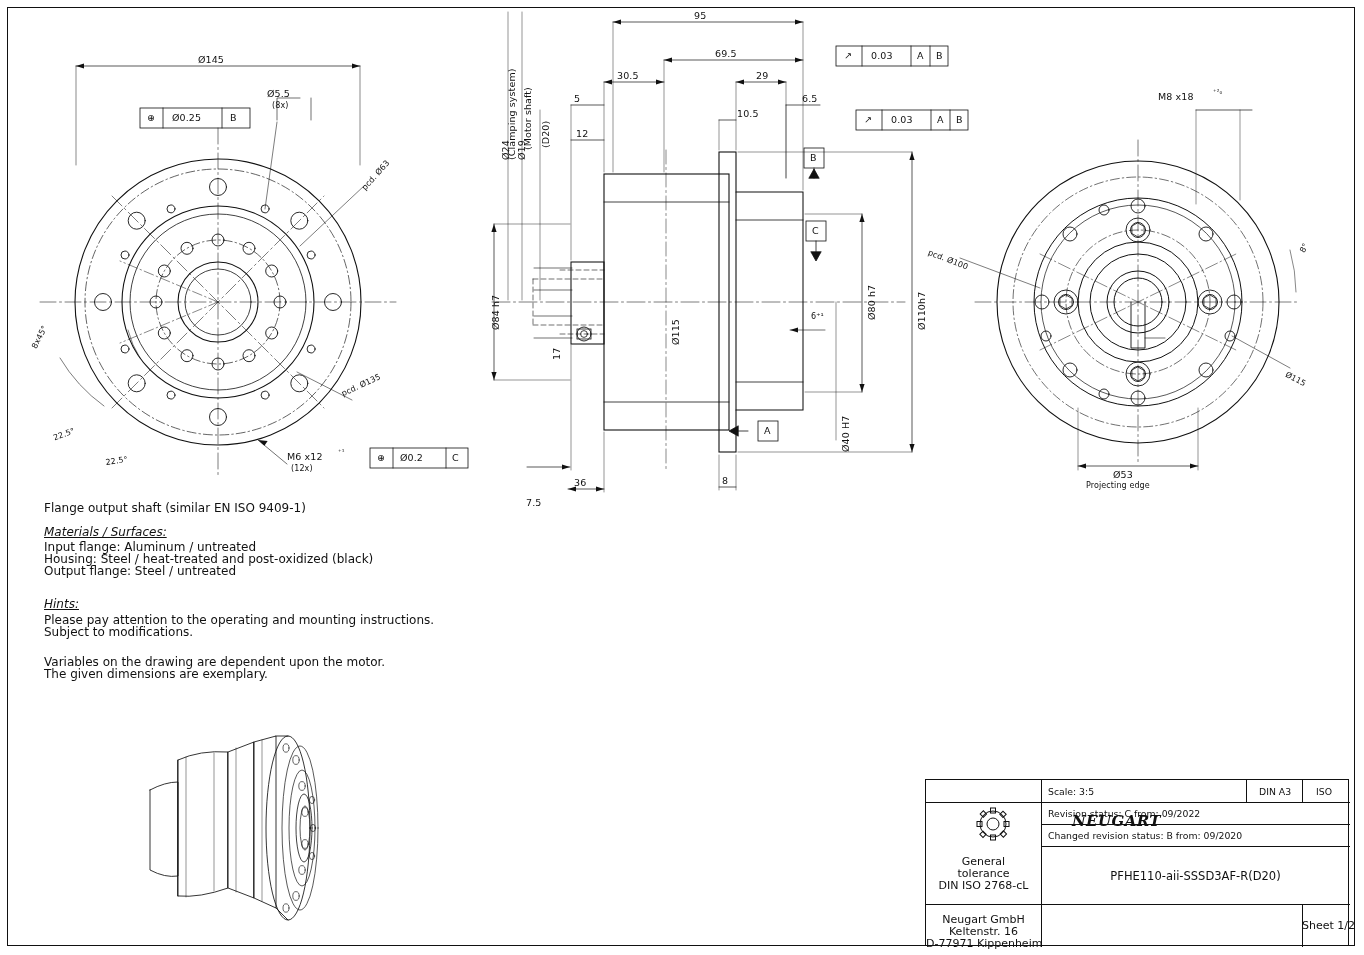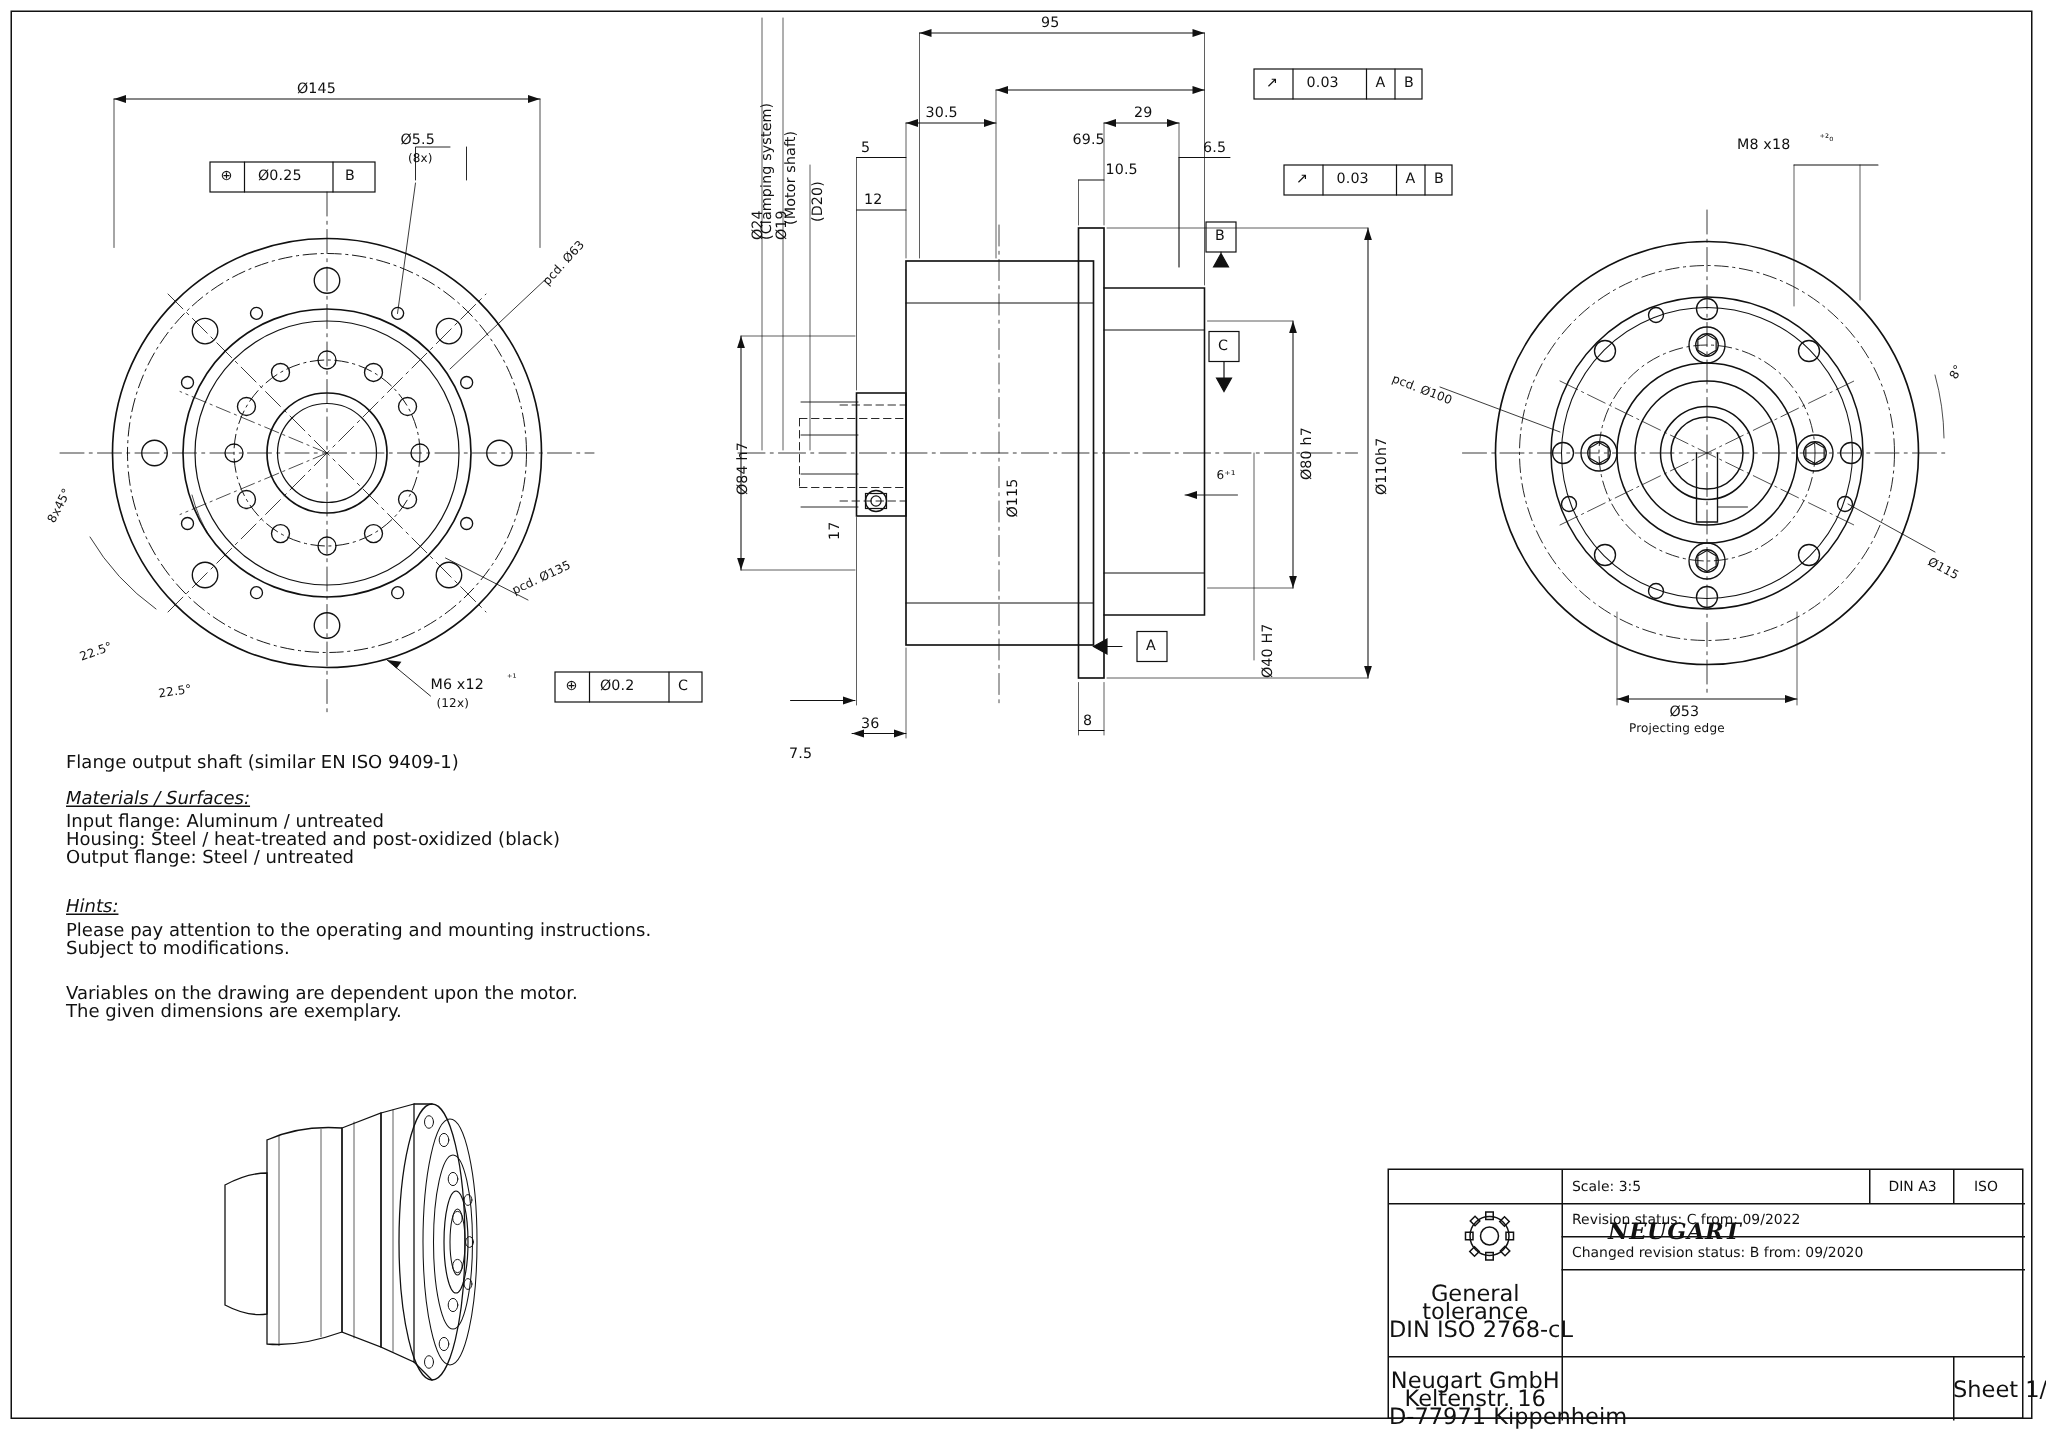--- a/index.html
+++ b/index.html
@@ -11,21 +11,21 @@
   .lbl.sm{font-size:8px;}
   .lbl.tiny{font-size:6.8px;}
   .rot90{transform:rotate(-90deg);transform-origin:left top;}
   .block{position:absolute;font-size:12px;line-height:12.5px;white-space:pre;color:#111;}
   .u{text-decoration:underline;font-style:italic;}
   
   #titleblock{position:absolute;left:925px;top:779px;width:424px;height:167px;border:1.1px solid #111;box-sizing:border-box;}
   #titleblock div{position:absolute;box-sizing:border-box;}
   .tb-line{background:#111;}
   .tb-txt{position:absolute;font-size:9.3px;color:#111;white-space:nowrap;}
-  .tb-c{position:absolute;font-size:15px;color:#111;text-align:center;white-space:pre;line-height:12px;}
+  .tb-c{position:absolute;font-size:11px;color:#111;text-align:center;white-space:pre;line-height:12px;}
   .logo{position:absolute;font-family:"DejaVu Serif",serif;font-weight:bold;font-style:italic;font-size:15px;letter-spacing:0.4px;color:#111;}
   .prodname{position:absolute;font-size:11.5px;color:#111;white-space:nowrap;}
 </style>
 </head>
 <body>
 
 <div id="sheet">
   <div class="frame"></div>
 
   <svg viewBox="0 0 1364 955">
@@ -344,21 +344,21 @@
   <div class="lbl sm" style="left:52px;top:434px;transform:rotate(-20deg);transform-origin:left top;">22.5°</div>
   <div class="lbl sm" style="left:105px;top:458px;transform:rotate(-8deg);transform-origin:left top;">22.5°</div>
   <div class="lbl" style="left:287px;top:451px;">M6 x12</div>
   <div class="lbl tiny" style="left:338px;top:448px;">⁺¹</div>
   <div class="lbl sm" style="left:291px;top:464px;">(12x)</div>
   <div class="lbl" style="left:377px;top:452px;">⊕</div>
   <div class="lbl" style="left:400px;top:452px;">Ø0.2</div>
   <div class="lbl" style="left:452px;top:452px;">C</div>
 
   <div class="lbl" style="left:694px;top:10px;">95</div>
-  <div class="lbl" style="left:715px;top:48px;margin-top:40px;">69.5</div>
+  <div class="lbl" style="left:715px;top:48px;">69.5</div>
   <div class="lbl" style="left:617px;top:70px;">30.5</div>
   <div class="lbl" style="left:756px;top:70px;">29</div>
   <div class="lbl" style="left:574px;top:93px;">5</div>
   <div class="lbl" style="left:576px;top:128px;">12</div>
   <div class="lbl" style="left:802px;top:93px;">6.5</div>
   <div class="lbl" style="left:737px;top:108px;">10.5</div>
 
   <div class="lbl rot90" style="left:506px;top:160px;">(Clamping system)</div>
   <div class="lbl rot90" style="left:522px;top:150px;">(Motor shaft)</div>
   <div class="lbl rot90" style="left:540px;top:148px;">(D20)</div>
@@ -438,18 +438,19 @@
     </svg>
 
     <div class="tb-txt" style="left:122px;top:6px;">Scale: 3:5</div>
     <div class="tb-txt" style="left:333px;top:6px;">DIN A3</div>
     <div class="tb-txt" style="left:390px;top:6px;">ISO</div>
     <div class="tb-txt" style="left:122px;top:28px;">Revision status: C   from: 09/2022</div>
     <div class="tb-txt" style="left:122px;top:50px;">Changed revision status: B   from: 09/2020</div>
     <div class="tb-c" style="left:0;top:76px;width:115px;text-align:center;">General
 tolerance
 DIN ISO 2768-cL</div>
+    <div class="prodname" style="left:0;top:89px;width:424px;text-align:center;padding-left:115px;box-sizing:border-box;">PFHE110-aii-SSSD3AF-R(D20)</div>
     <div class="tb-c" style="left:0;top:134px;width:115px;text-align:center;">Neugart GmbH
 Keltenstr. 16
 D-77971 Kippenheim</div>
     <div class="tb-c" style="left:376px;top:140px;width:48px;text-align:right;">Sheet 1/2</div>
   </div>
 </div>
 
 </body></html>

